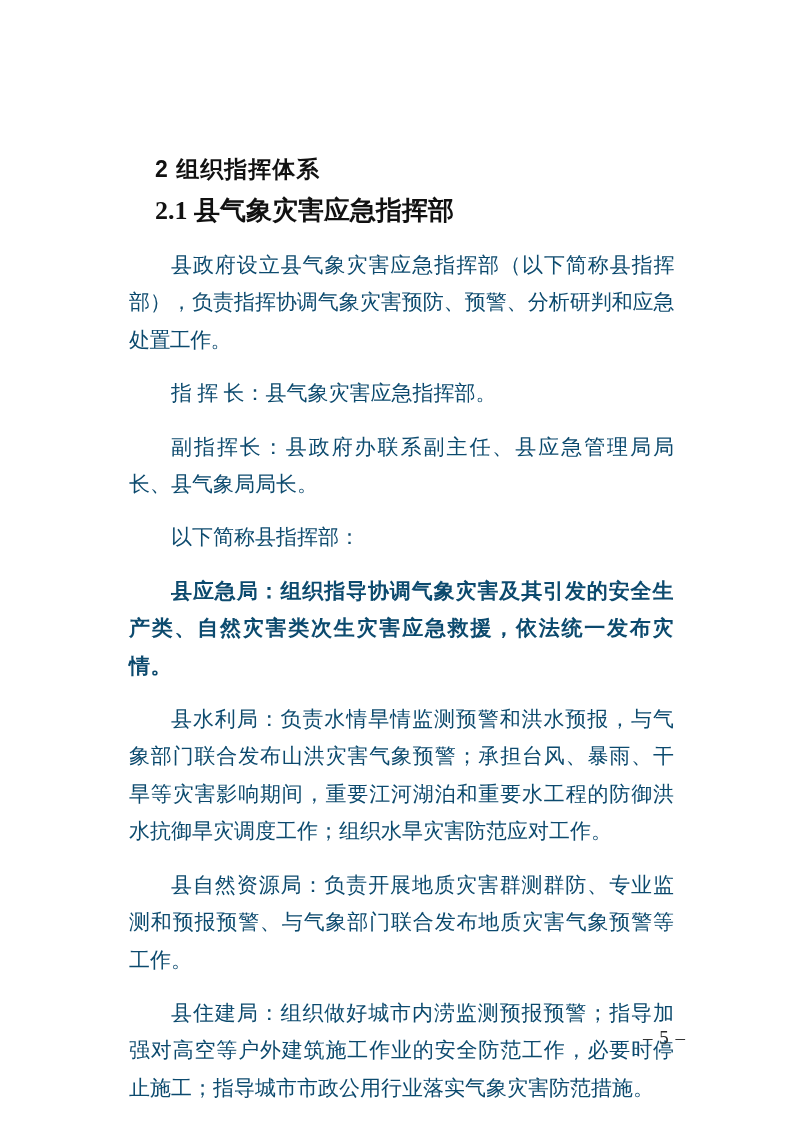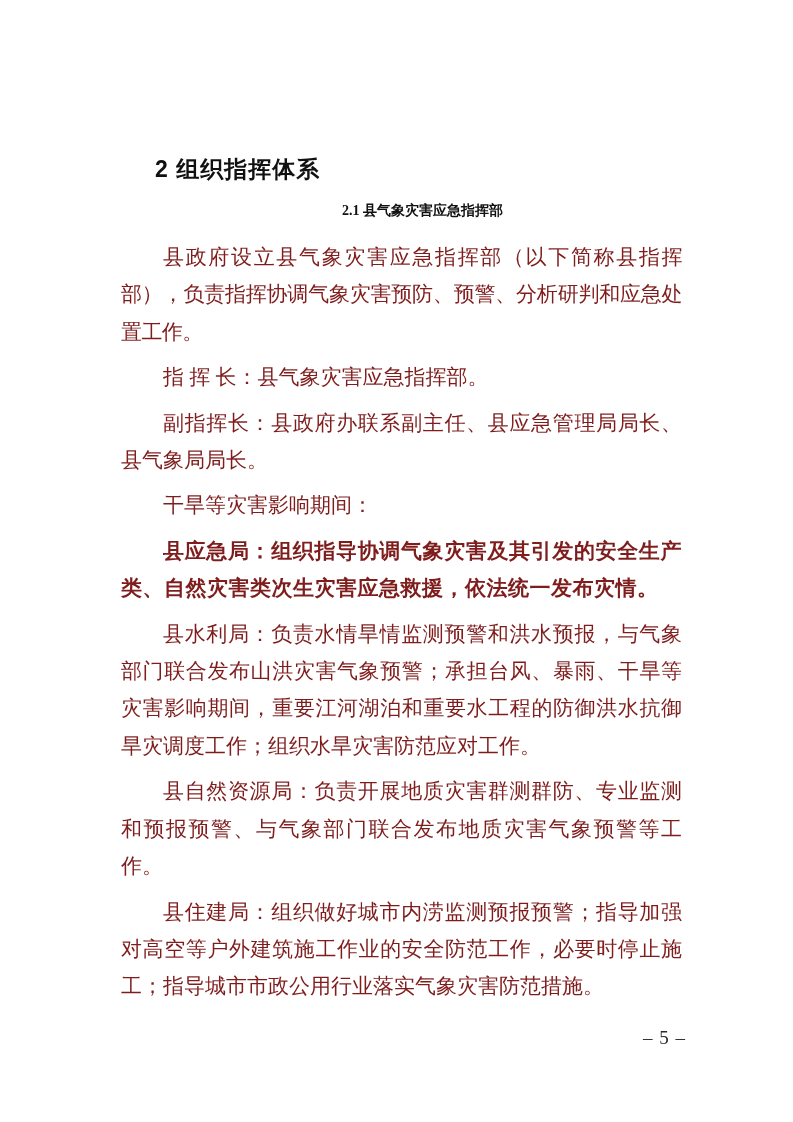--- a/index.html
+++ b/index.html
@@ -27,37 +27,36 @@
     font-size: 23px;
     line-height: 41px;
     font-weight: bold;
     color: #111111;
     text-indent: 42px;
     font-family: "Liberation Sans", "DejaVu Sans", sans-serif;
     letter-spacing: 1px;
   }
   .subsec-heading {
     margin: 0 0 2px 0;
-    font-size: 14px;
+    font-size: 26px;
     line-height: 41px;
     font-weight: bold;
     color: #111111;
     text-indent: 42px;
     font-family: "Liberation Serif", "DejaVu Serif", serif;
-    text-align: center;
   }
   .para {
-    margin: 8px;
+    margin: 16px;
     font-size: 21px;
     line-height: 37.4px;
     text-indent: 42px;
     text-align: justify;
     text-justify: inter-character;
     word-break: normal;
-    color: #7f1d1d;
+    color: #0c4a6e;
   }
   .para.tight {
     letter-spacing: -0.6px;
   }
   .para.wide {
     letter-spacing: 0.5px;
     font-weight: bold;
   }
   .page-number {
     position: absolute;
@@ -74,20 +73,20 @@
 </head>
 <body>
 
 <div class="page">
   <div class="content">
     <h1 class="sec-heading">2 组织指挥体系</h1>
     <h2 class="subsec-heading">2.1 县气象灾害应急指挥部</h2>
     <p class="para tight">县政府设立县气象灾害应急指挥部（以下简称县指挥部），负责指挥协调气象灾害预防、预警、分析研判和应急处置工作。</p>
     <p class="para">指 挥 长：县气象灾害应急指挥部。</p>
     <p class="para">副指挥长：县政府办联系副主任、县应急管理局局长、县气象局局长。</p>
-    <p class="para">干旱等灾害影响期间：</p>
+    <p class="para">以下简称县指挥部：</p>
     <p class="para wide">县应急局：组织指导协调气象灾害及其引发的安全生产类、自然灾害类次生灾害应急救援，依法统一发布灾情。</p>
     <p class="para">县水利局：负责水情旱情监测预警和洪水预报，与气象部门联合发布山洪灾害气象预警；承担台风、暴雨、干旱等灾害影响期间，重要江河湖泊和重要水工程的防御洪水抗御旱灾调度工作；组织水旱灾害防范应对工作。</p>
     <p class="para">县自然资源局：负责开展地质灾害群测群防、专业监测和预报预警、与气象部门联合发布地质灾害气象预警等工作。</p>
     <p class="para">县住建局：组织做好城市内涝监测预报预警；指导加强对高空等户外建筑施工作业的安全防范工作，必要时停止施工；指导城市市政公用行业落实气象灾害防范措施。</p>
   </div>
   <div class="page-number">– 5 –</div>
 </div>
 
 </body></html>

